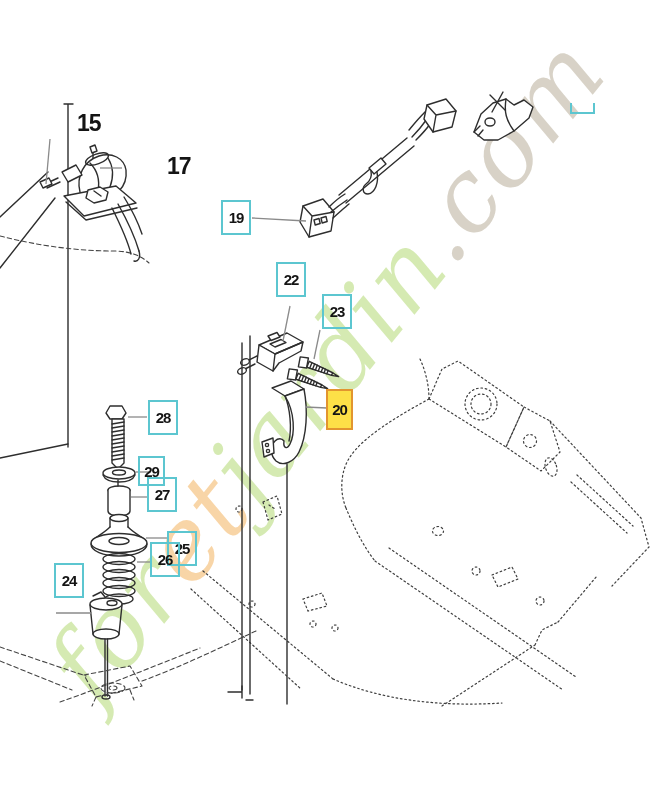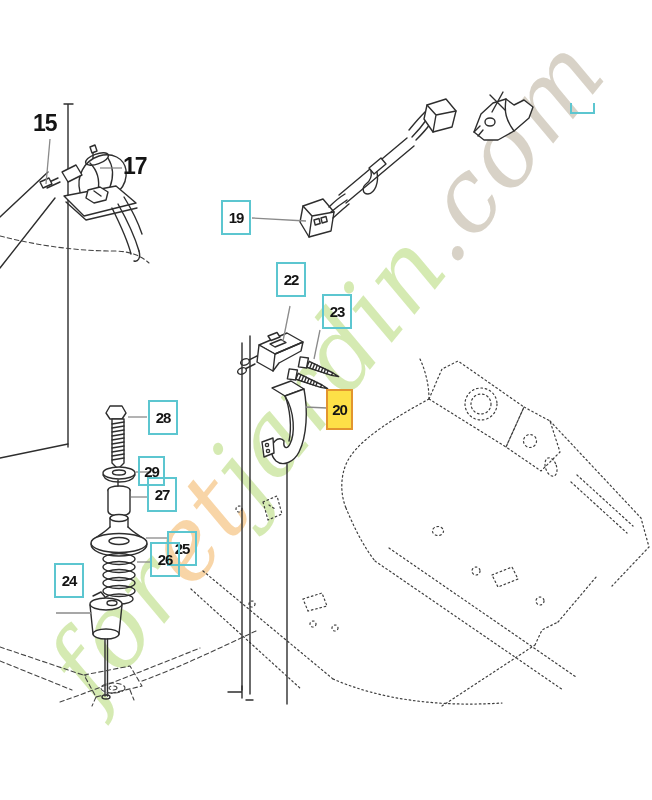--- a/index.html
+++ b/index.html
@@ -1,19 +1,19 @@
 <!DOCTYPE html>
 <html><head>
 <meta charset="utf-8">
 <style>
   html,body{margin:0;padding:0;background:#fff;}
   .stage{position:relative;width:652px;height:800px;background:#fff;overflow:hidden;
          font-family:"Liberation Sans",sans-serif;}
   .stage svg{position:absolute;left:0;top:0;}
-  .lbl{position:absolute;font-weight:bold;font-size:23px;color:#141414;line-height:1;letter-spacing:-1px;}
+  .lbl{position:absolute;font-weight:bold;font-size:23px;color:#141414;line-height:1;letter-spacing:-1px;margin-left:44px;}
   .boxlbl{position:absolute;box-sizing:border-box;width:30px;height:35px;
           border:2px solid #5cc6d0;background:transparent;display:flex;align-items:center;
           justify-content:center;font-weight:bold;font-size:15px;color:#141414;
           letter-spacing:-1px;cursor:pointer;}
   .boxlbl.hl{width:27px;height:41px;border:2px solid #e2952f;background:#fde047;}
   .cropbox{position:absolute;box-sizing:border-box;width:25px;height:11px;
            border:2px solid #5cc6d0;border-top:none;background:transparent;}
   .art{stroke:#2e2e2e;stroke-width:1.4;fill:none;stroke-linecap:round;stroke-linejoin:round;}
   .fillw{fill:#ffffff;}
   .ghost{stroke:#3f3f3f;stroke-width:1.2;fill:none;stroke-dasharray:1.6 2.8;stroke-linecap:round;}

